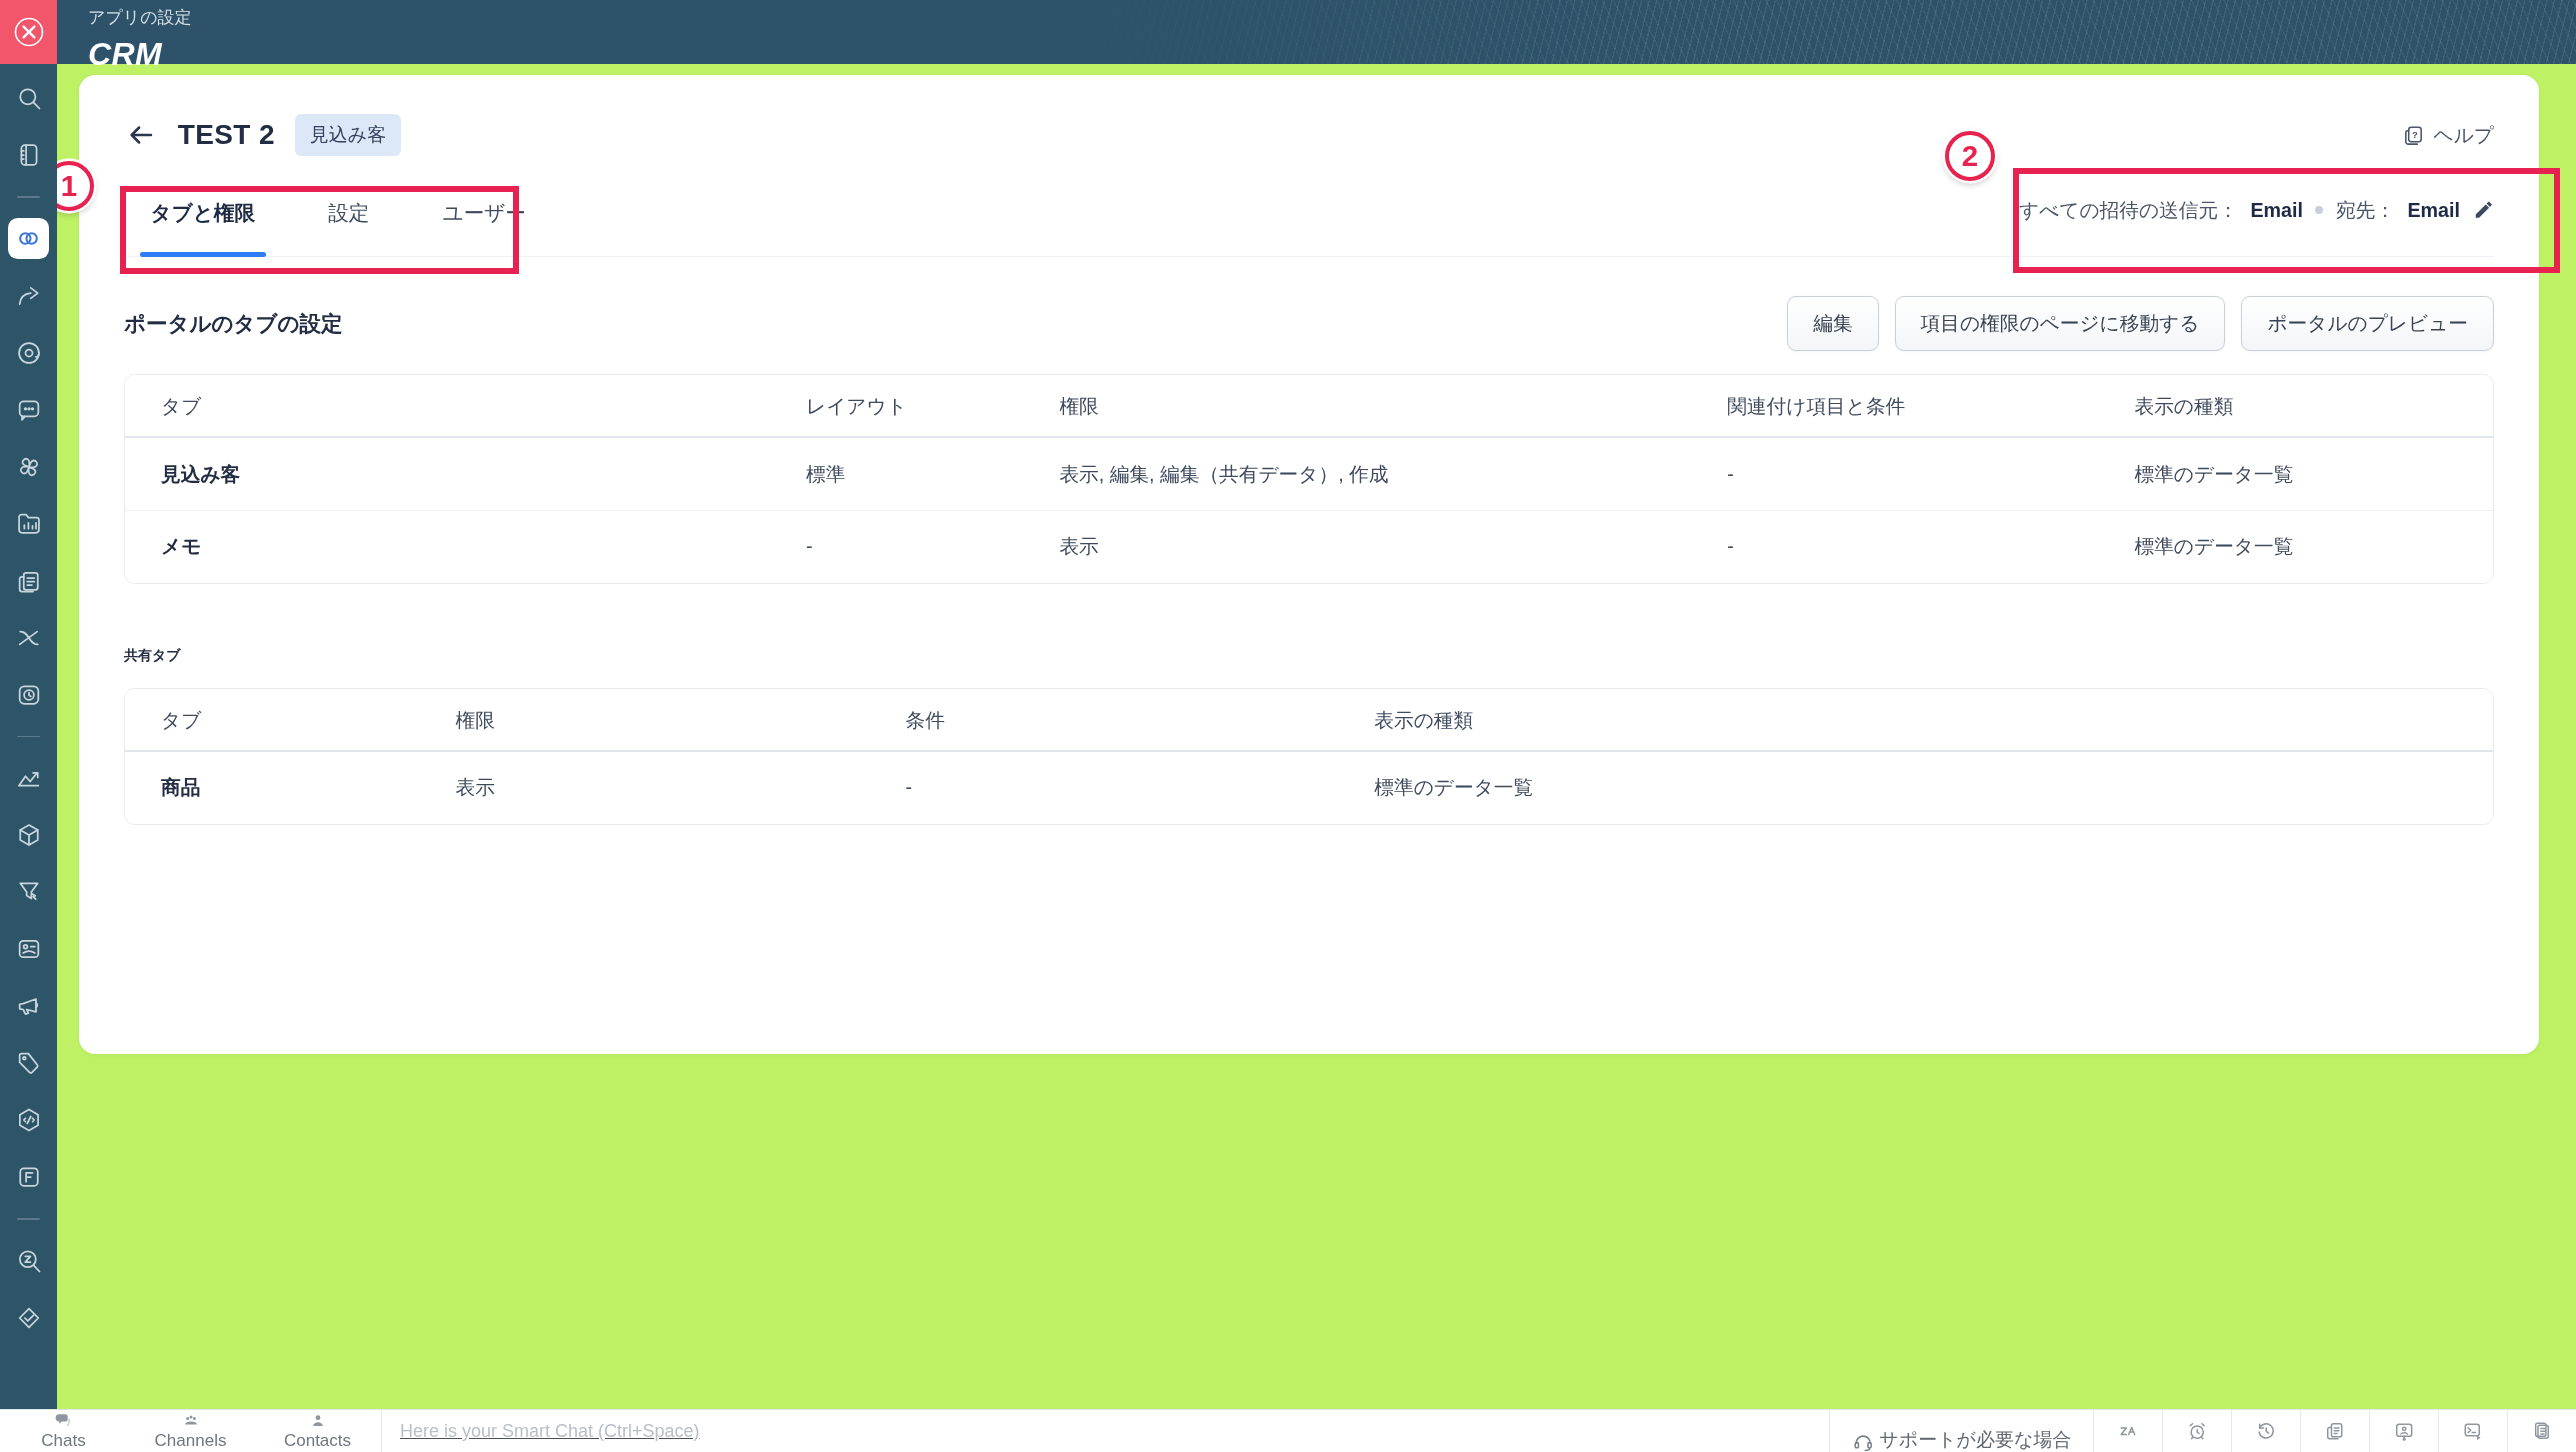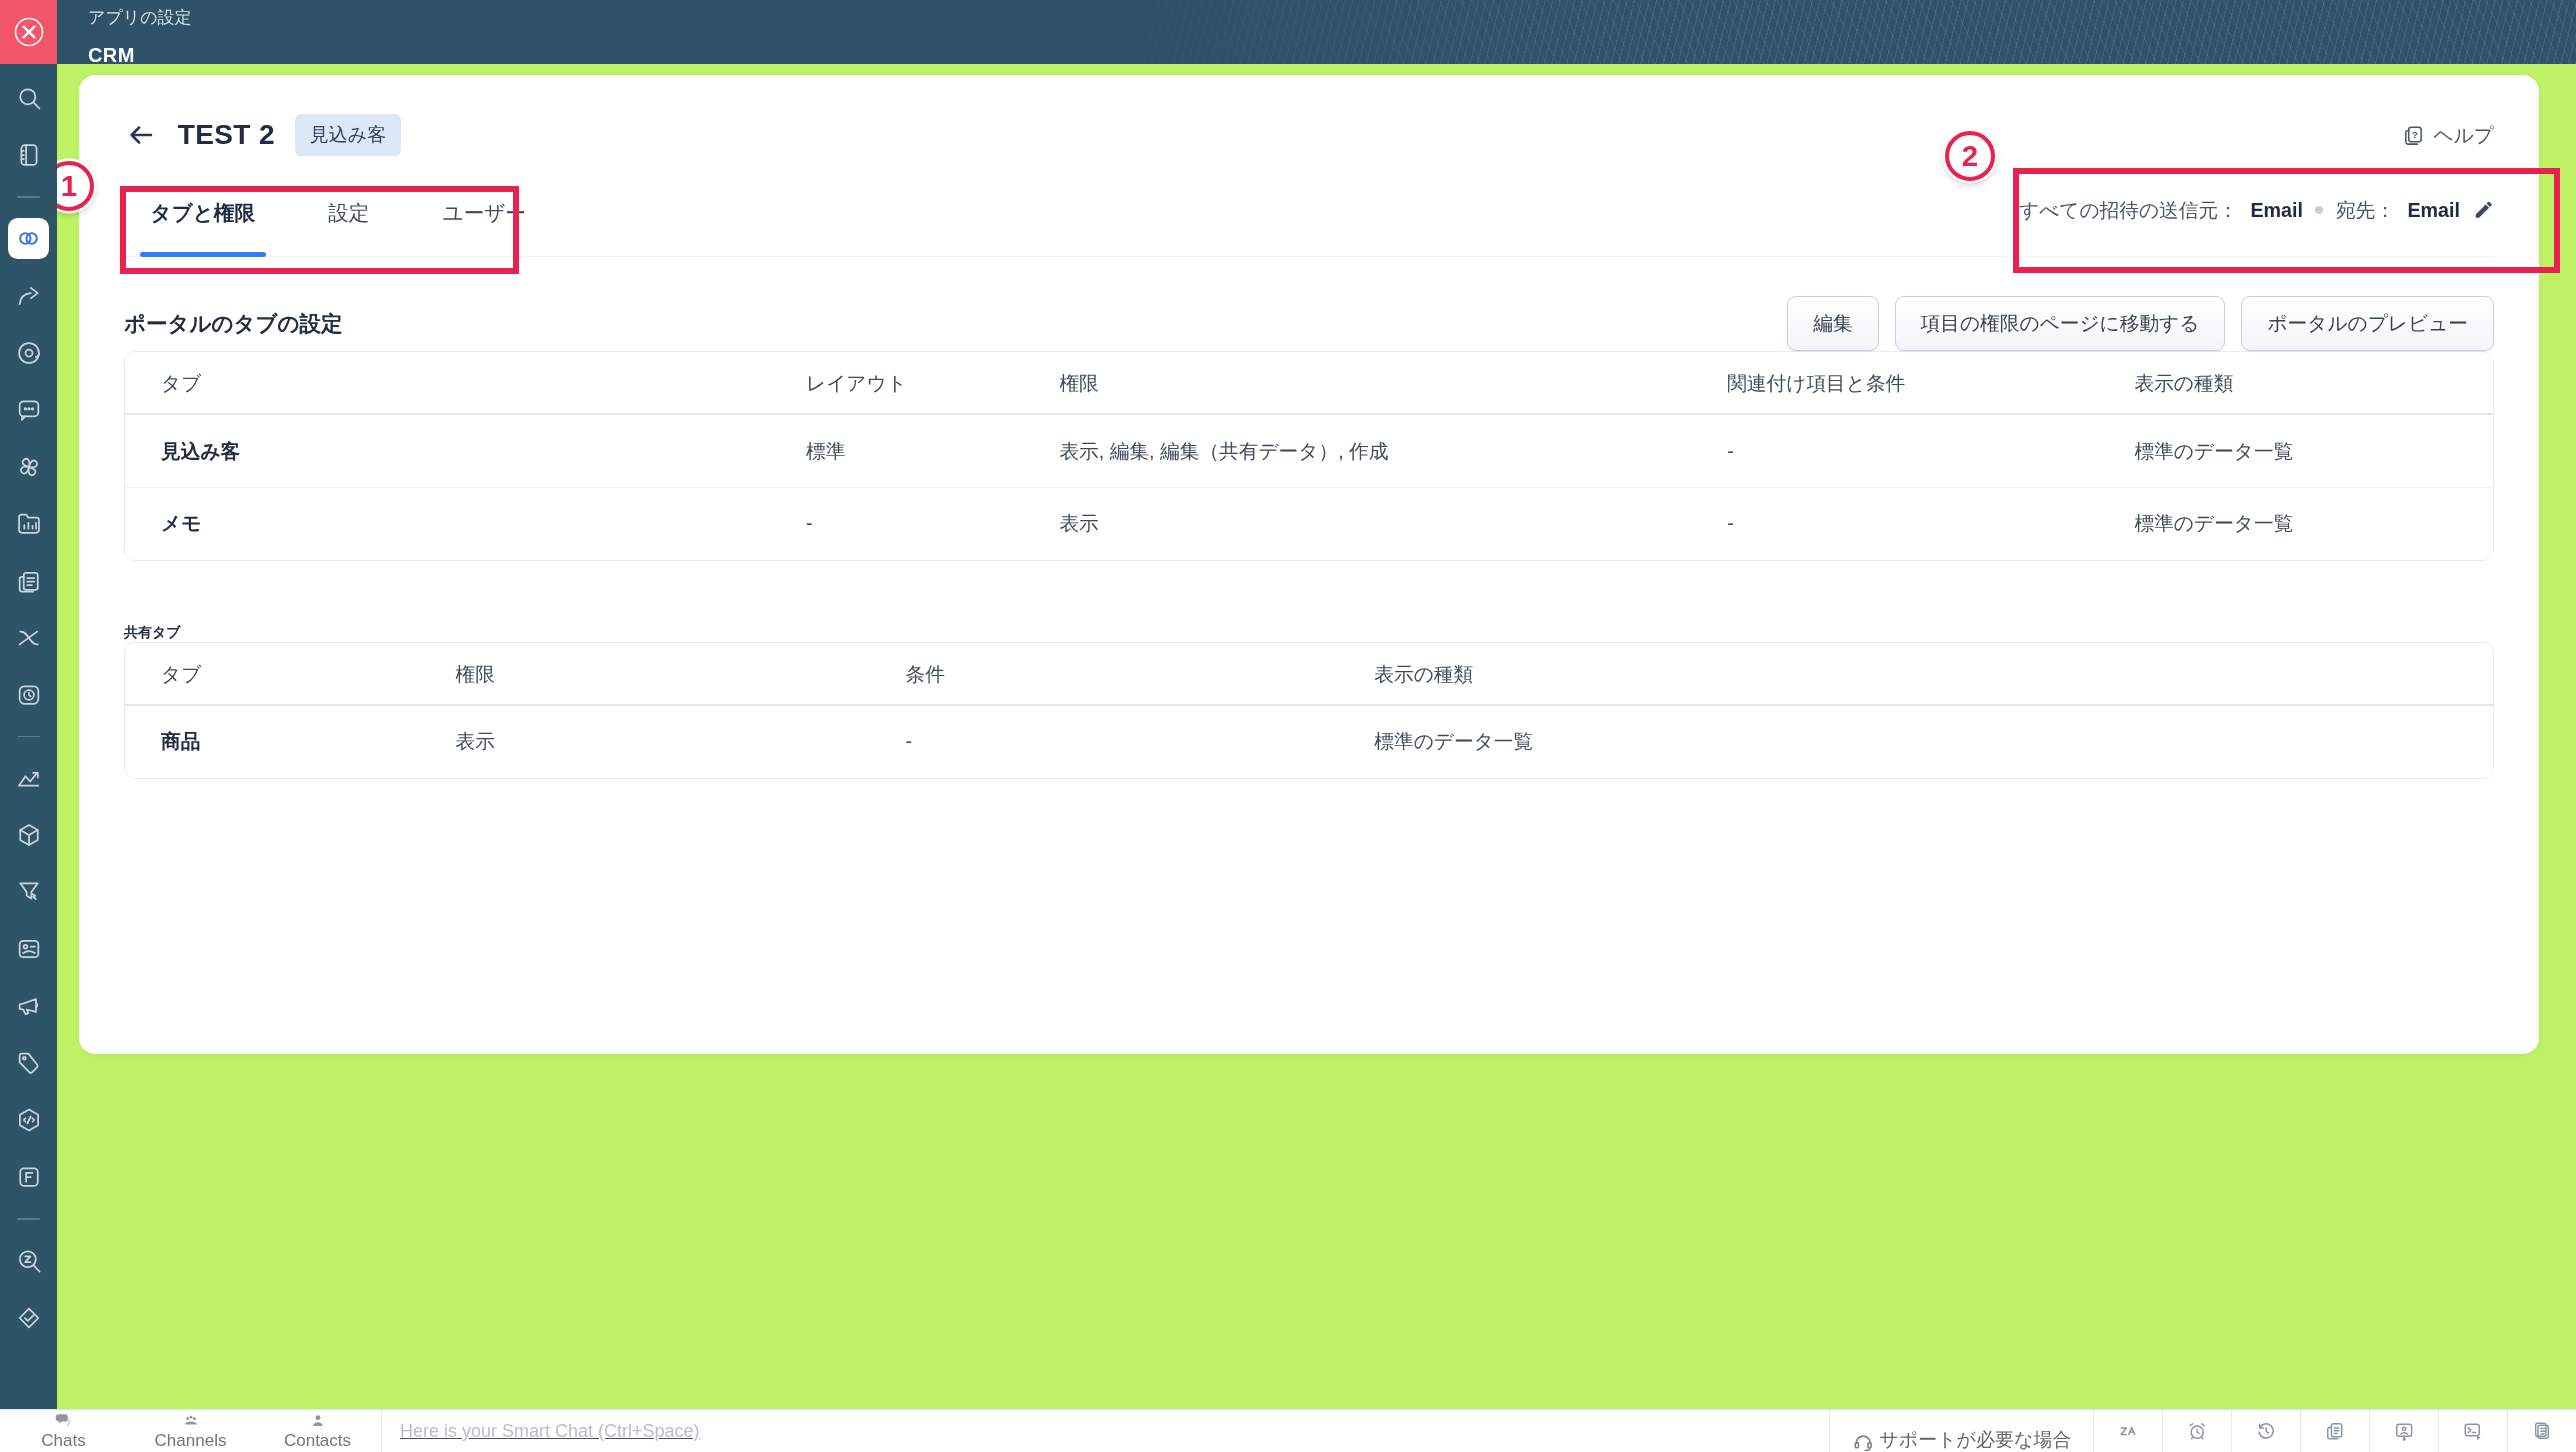--- a/index.html
+++ b/index.html
@@ -13,21 +13,21 @@
     background:
       repeating-linear-gradient(104deg, rgba(255,255,255,.09) 0 1.3px, transparent 1.3px 7.2px),
       repeating-linear-gradient(64deg, rgba(255,255,255,.06) 0 1.3px, transparent 1.3px 9.8px);
     -webkit-mask-image:linear-gradient(to left,#000 60%,transparent);
     mask-image:linear-gradient(to left,#000 60%,transparent); }
   .close-btn { position:absolute; left:0; top:0; width:57px; height:64px; background:#f2566b;
     display:flex; align-items:center; justify-content:center; cursor:pointer; z-index:11; }
   .close-btn svg { width:36px; height:36px; }
   .topbar-meta { position:absolute; left:88px; top:6.3px; z-index:10; }
   .topbar-sub { font-size:17px; color:#d7e1e9; }
-  .topbar-title { font-size:20px; font-weight:bold; color:#ffffff; letter-spacing:0.4px; margin-top:15px; }
+  .topbar-title { font-size:32px; font-weight:bold; color:#ffffff; letter-spacing:0.4px; margin-top:7px;font-style:italic; }
 
   
   .sidebar { position:absolute; left:0; top:64px; width:57px; bottom:44px; background:#2e5468;
     display:flex; flex-direction:column; align-items:center; padding-top:5.4px; z-index:8; }
   .sitem { width:57px; height:57px; flex:0 0 auto; display:flex; align-items:center; justify-content:center;
     color:#c7d5de; cursor:pointer; }
   .sitem svg { width:28px; height:28px; fill:none; stroke:currentColor; stroke-width:1.5;
     stroke-linecap:round; stroke-linejoin:round; }
   .active-pill { width:41px; height:41px; background:#ffffff; border-radius:9.8px; display:flex;
     align-items:center; justify-content:center; color:#3b78d8; }
@@ -61,21 +61,21 @@
   .invite-dot { width:8px; height:8px; border-radius:50%; background:#c9cfd8; }
   .pencil { width:21.5px; height:21.5px; color:#3d4a63; cursor:pointer; }
   .pencil svg { width:21.5px; height:21.5px; fill:currentColor; }
 
   .section-row { display:flex; align-items:center; margin-top:39px; }
   .section-title { font-size:21.5px; font-weight:bold; color:#222c42; }
   .btns { margin-left:auto; display:flex; gap:16px; }
   .btn { font-size:19.7px; color:#3a4354; padding:13.4px 25px; border:0.9px solid #c9d0da; border-radius:9px;
     background:linear-gradient(#ffffff,#f3f5f8); box-shadow:0 0.9px 1.8px rgba(20,30,50,.05); cursor:pointer; white-space:nowrap; }
 
-  table.tbl { width:100%; border:0.9px solid #e7ebf0; border-radius:10.7px;
+  table.tbl { width:100%; margin-top:23px; border:0.9px solid #e7ebf0; border-radius:10.7px;
     border-spacing:0; border-collapse:separate; overflow:hidden; font-size:19.7px; }
   .tbl th { text-align:left; font-weight:normal; color:#3f4a5e; padding:18px 18px 16px;
     border-bottom:2.7px solid #dfe6ec; background:#fff; }
   .tbl td { text-align:left; padding:22.4px 18px; color:#3f4a5e; border-bottom:0.9px solid #eef1f4; background:#fff; }
   .tbl tr:last-child td { border-bottom:none; }
   .tbl th:first-child, .tbl td:first-child { padding-left:36px; }
   .tbl td.cell-strong { font-weight:bold; color:#222c42; }
 
   .shared-title { margin-top:63px; font-size:14px; font-weight:bold; color:#222c42; }
 

